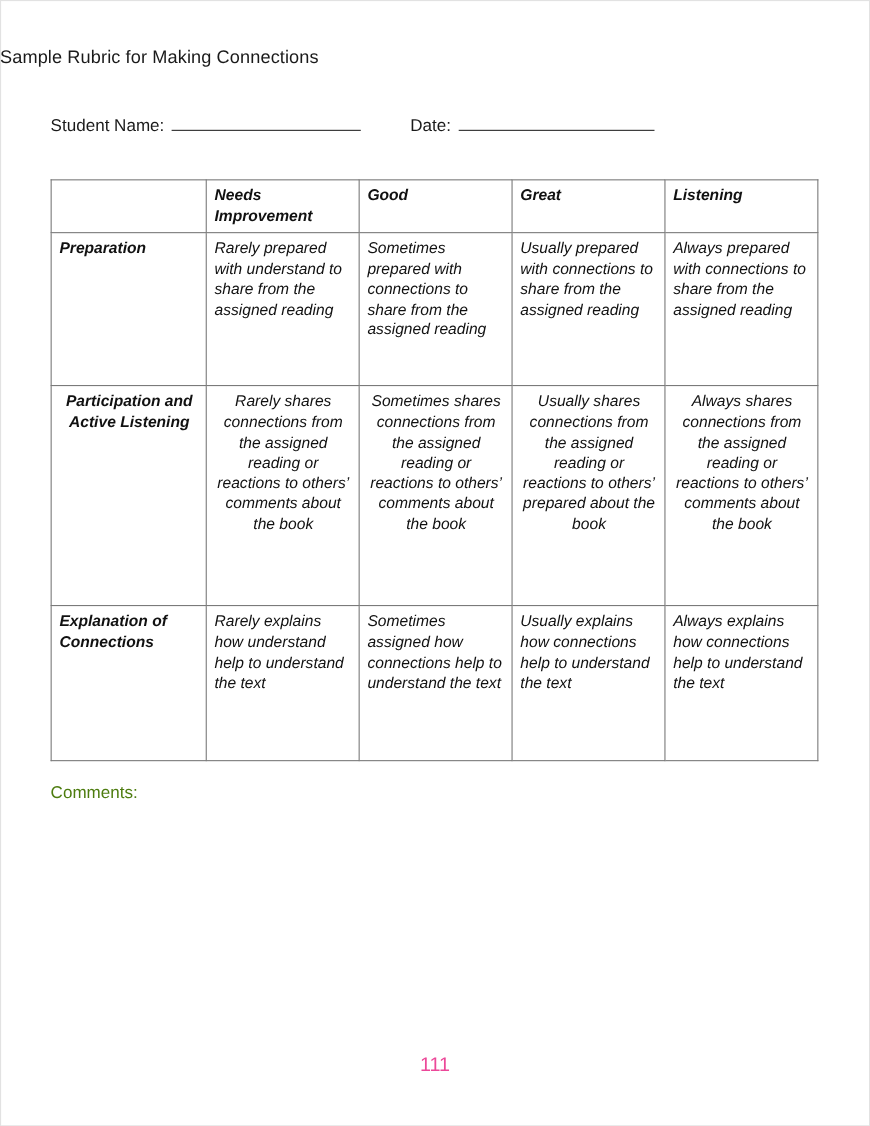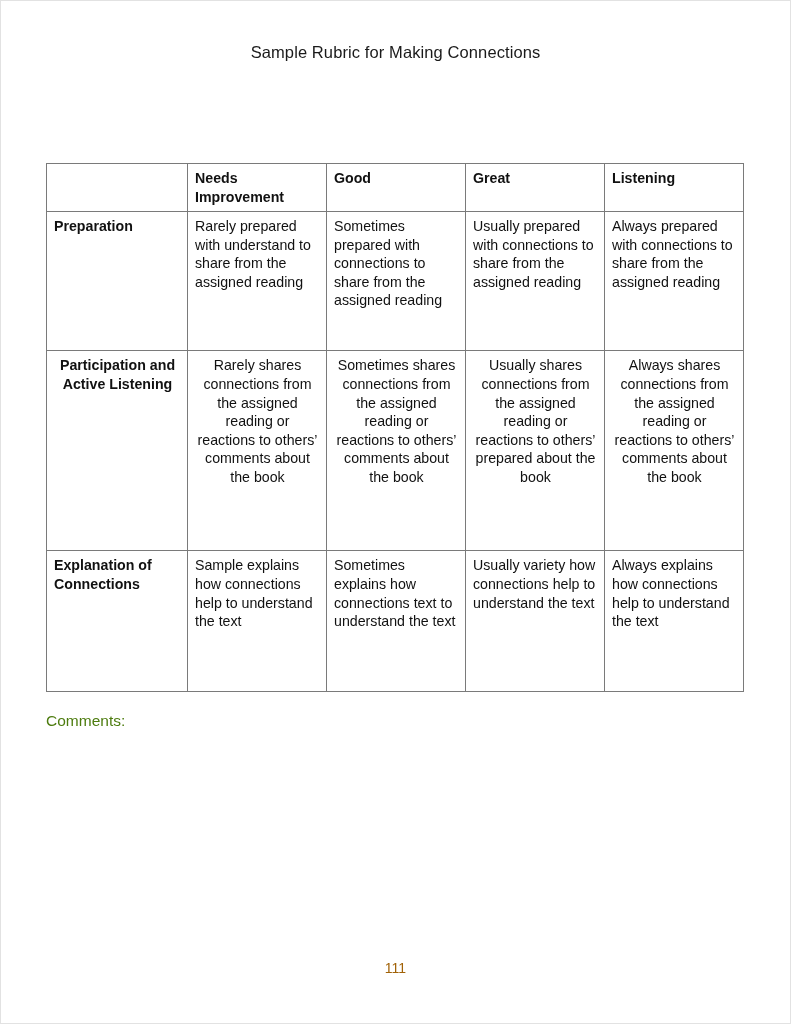--- a/index.html
+++ b/index.html
@@ -29,21 +29,20 @@
     border: 1px solid #e2e2e2;
     box-sizing: border-box;
     pointer-events: none;
   }
 
   .doc-title {
     position: absolute;
     left: 0;
     top: 42px;
     width: 791px;
-    text-align: center;
     font-size: 16.5px;
     line-height: 20px;
     letter-spacing: 0.1px;
     color: #1a1a1a;
   }
 
   .fields-row {
     position: absolute;
     left: 46px;
     top: 103px;
@@ -84,20 +83,21 @@
   .rubric td, .rubric th {
     border: 1.1px solid #7a7a7a;
     vertical-align: top;
     padding: 5px 6px 4px 7px;
     font-size: 14.2px;
     line-height: 18.6px;
     color: #111111;
     text-align: left;
     font-weight: normal;
     overflow: hidden;
+    font-style: italic;
   }
   .rubric .col-crit { width: 141px; }
   .rubric .col-lvl  { width: 139px; }
 
   .rubric th,
   .rubric td.criterion {
     font-weight: bold;
   }
   .rubric thead th {
     height: 38px;
@@ -120,34 +120,42 @@
     line-height: 20px;
     color: #4d7c0f;
   }
 
   .page-number {
     position: absolute;
     left: 0;
     top: 959px;
     width: 791px;
     text-align: center;
-    font-size: 14px;
+    font-size: 18px;
     line-height: 18px;
-    color: #a16207;
+    color: #ec4899;
   }
 </style>
 </head>
 <body>
 
 <div class="page">
   <div class="page-edge"></div>
 
   <div class="doc-title">Sample Rubric for Making Connections</div>
 
   <div class="fields-row">
+    <div class="field field-student">
+      <span class="field-label">Student Name:</span>
+      <span class="field-rule rule-student"></span>
+    </div>
+    <div class="field field-date">
+      <span class="field-label">Date:</span>
+      <span class="field-rule rule-date"></span>
+    </div>
   </div>
 
   <table class="rubric">
     <colgroup>
       <col class="col-crit">
       <col class="col-lvl">
       <col class="col-lvl">
       <col class="col-lvl">
       <col class="col-lvl">
     </colgroup>
@@ -170,23 +178,23 @@
       </tr>
       <tr class="r-part">
         <td class="criterion">Participation and Active Listening</td>
         <td>Rarely shares connections from the assigned reading or reactions to others’ comments about the book</td>
         <td>Sometimes shares connections from the assigned reading or reactions to others’ comments about the book</td>
         <td>Usually shares connections from the assigned reading or reactions to others’ prepared about the book</td>
         <td>Always shares connections from the assigned reading or reactions to others’ comments about the book</td>
       </tr>
       <tr class="r-expl">
         <td class="criterion">Explanation of Connections</td>
-        <td>Sample explains how connections help to understand the text</td>
-        <td>Sometimes explains how connections text to understand the text</td>
-        <td>Usually variety how connections help to understand the text</td>
+        <td>Rarely explains how understand help to understand the text</td>
+        <td>Sometimes assigned how connections help to understand the text</td>
+        <td>Usually explains how connections help to understand the text</td>
         <td>Always explains how connections help to understand the text</td>
       </tr>
     </tbody>
   </table>
 
   <div class="comments">Comments:</div>
 
   <div class="page-number">111</div>
 </div>
 

